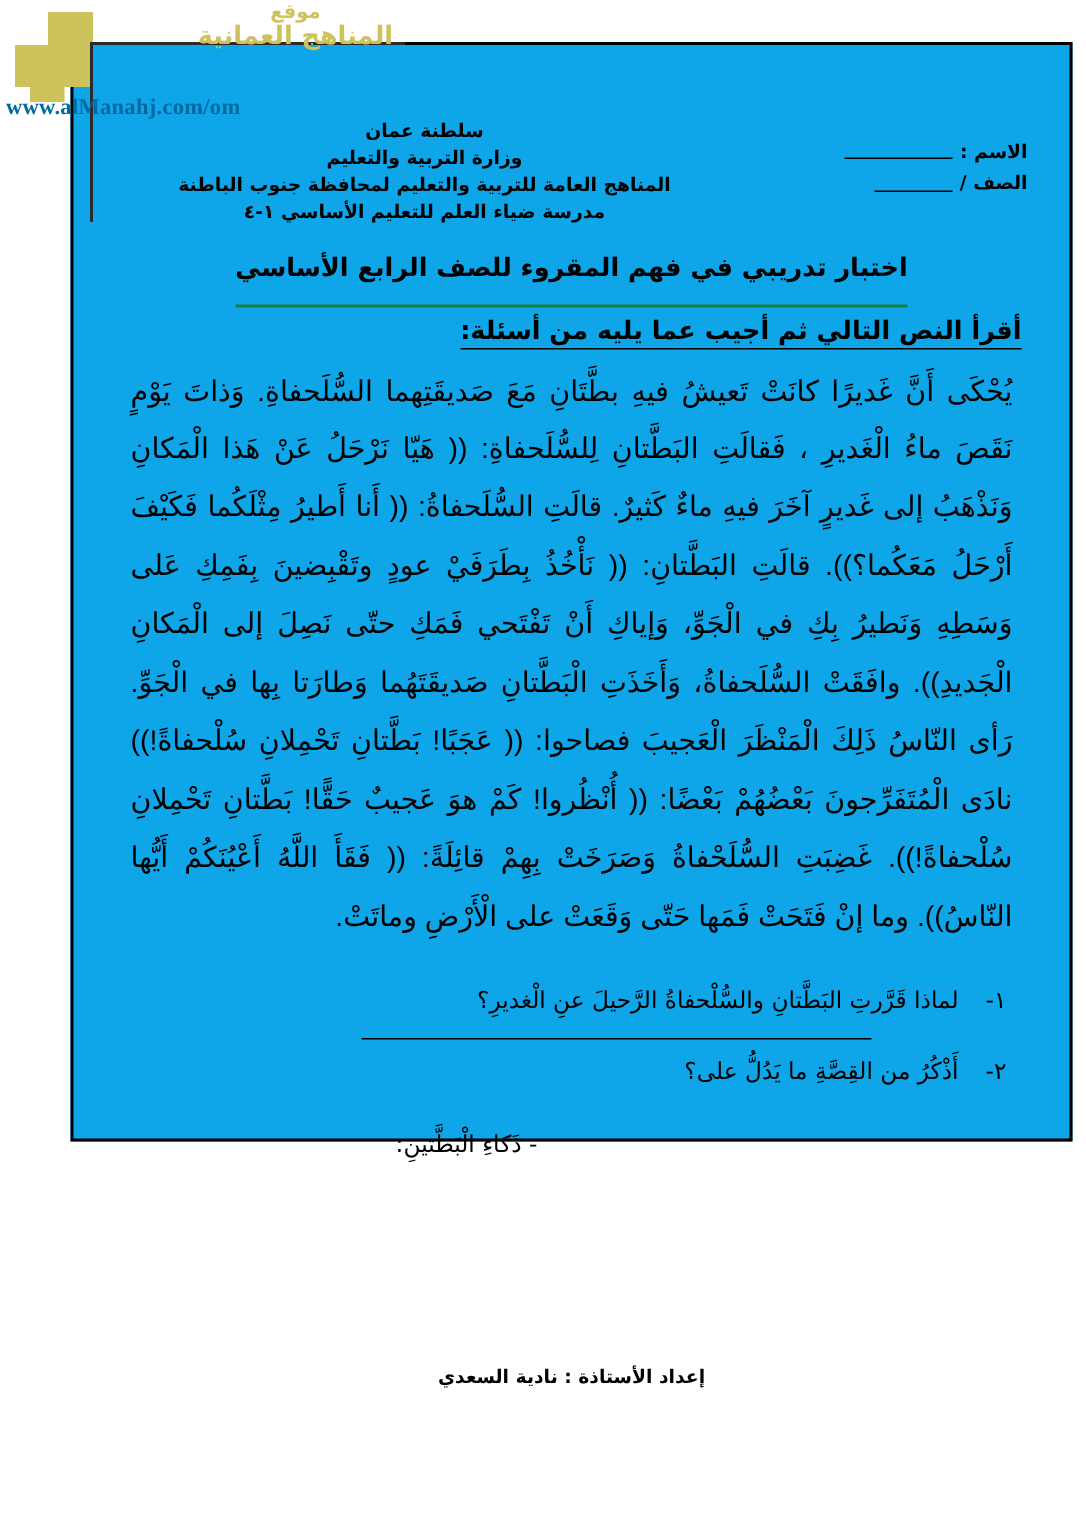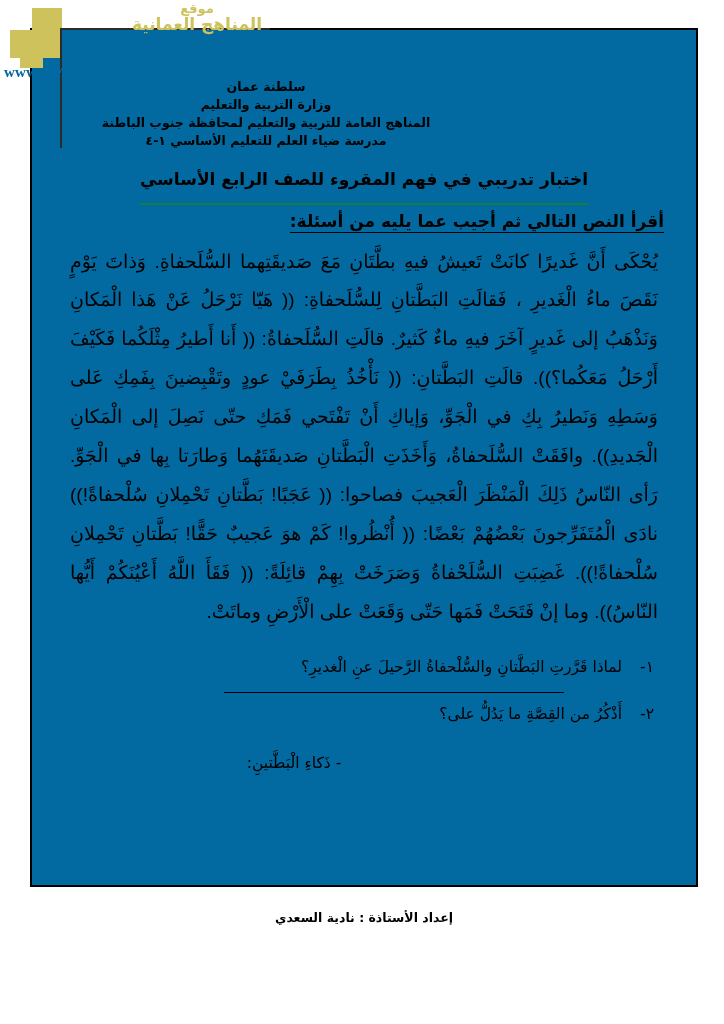--- a/index.html
+++ b/index.html
@@ -76,26 +76,26 @@
     left: 60px;
     top: 28px;
     width: 2px;
     height: 120px;
     background: #2b2b2b;
   }
 
   
   #page-frame {
     position: absolute;
-    left: 30px;
+    left: 47px;
     top: 28px;
     width: 668px;
-    height: 859px;
+    height: 733px;
     border: 2px solid #000000;
-    background: #0369a1;
+    background: #0ea5e9;
     z-index: 10;
   }
   #frame-inner {
     position: absolute;
     inset: 0;
     padding: 48px 24px 10px 24px;
   }
 
   
   .header-row {
@@ -265,20 +265,30 @@
 
     <div class="header-row">
 
       <div class="school-head">
         <div>سلطنة عمان</div>
         <div>وزارة التربية والتعليم</div>
         <div>المناهج العامة للتربية والتعليم لمحافظة جنوب الباطنة</div>
         <div>مدرسة ضياء العلم للتعليم الأساسي ١-٤</div>
       </div>
 
+      <div class="student-fields">
+        <div class="field-row">
+          <span class="field-label">الاسم :</span>
+          <span class="field-rule rule-long"></span>
+        </div>
+        <div class="field-row">
+          <span class="field-label">الصف /</span>
+          <span class="field-rule rule-short"></span>
+        </div>
+      </div>
 
     </div>
 
     <div id="exam-title">
       <span>اختبار تدريبي في فهم المقروء للصف الرابع الأساسي</span>
     </div>
 
     <div id="instruction">
       <span>أقرأ النص التالي ثم أجيب عما يليه من أسئلة:</span>
     </div>

